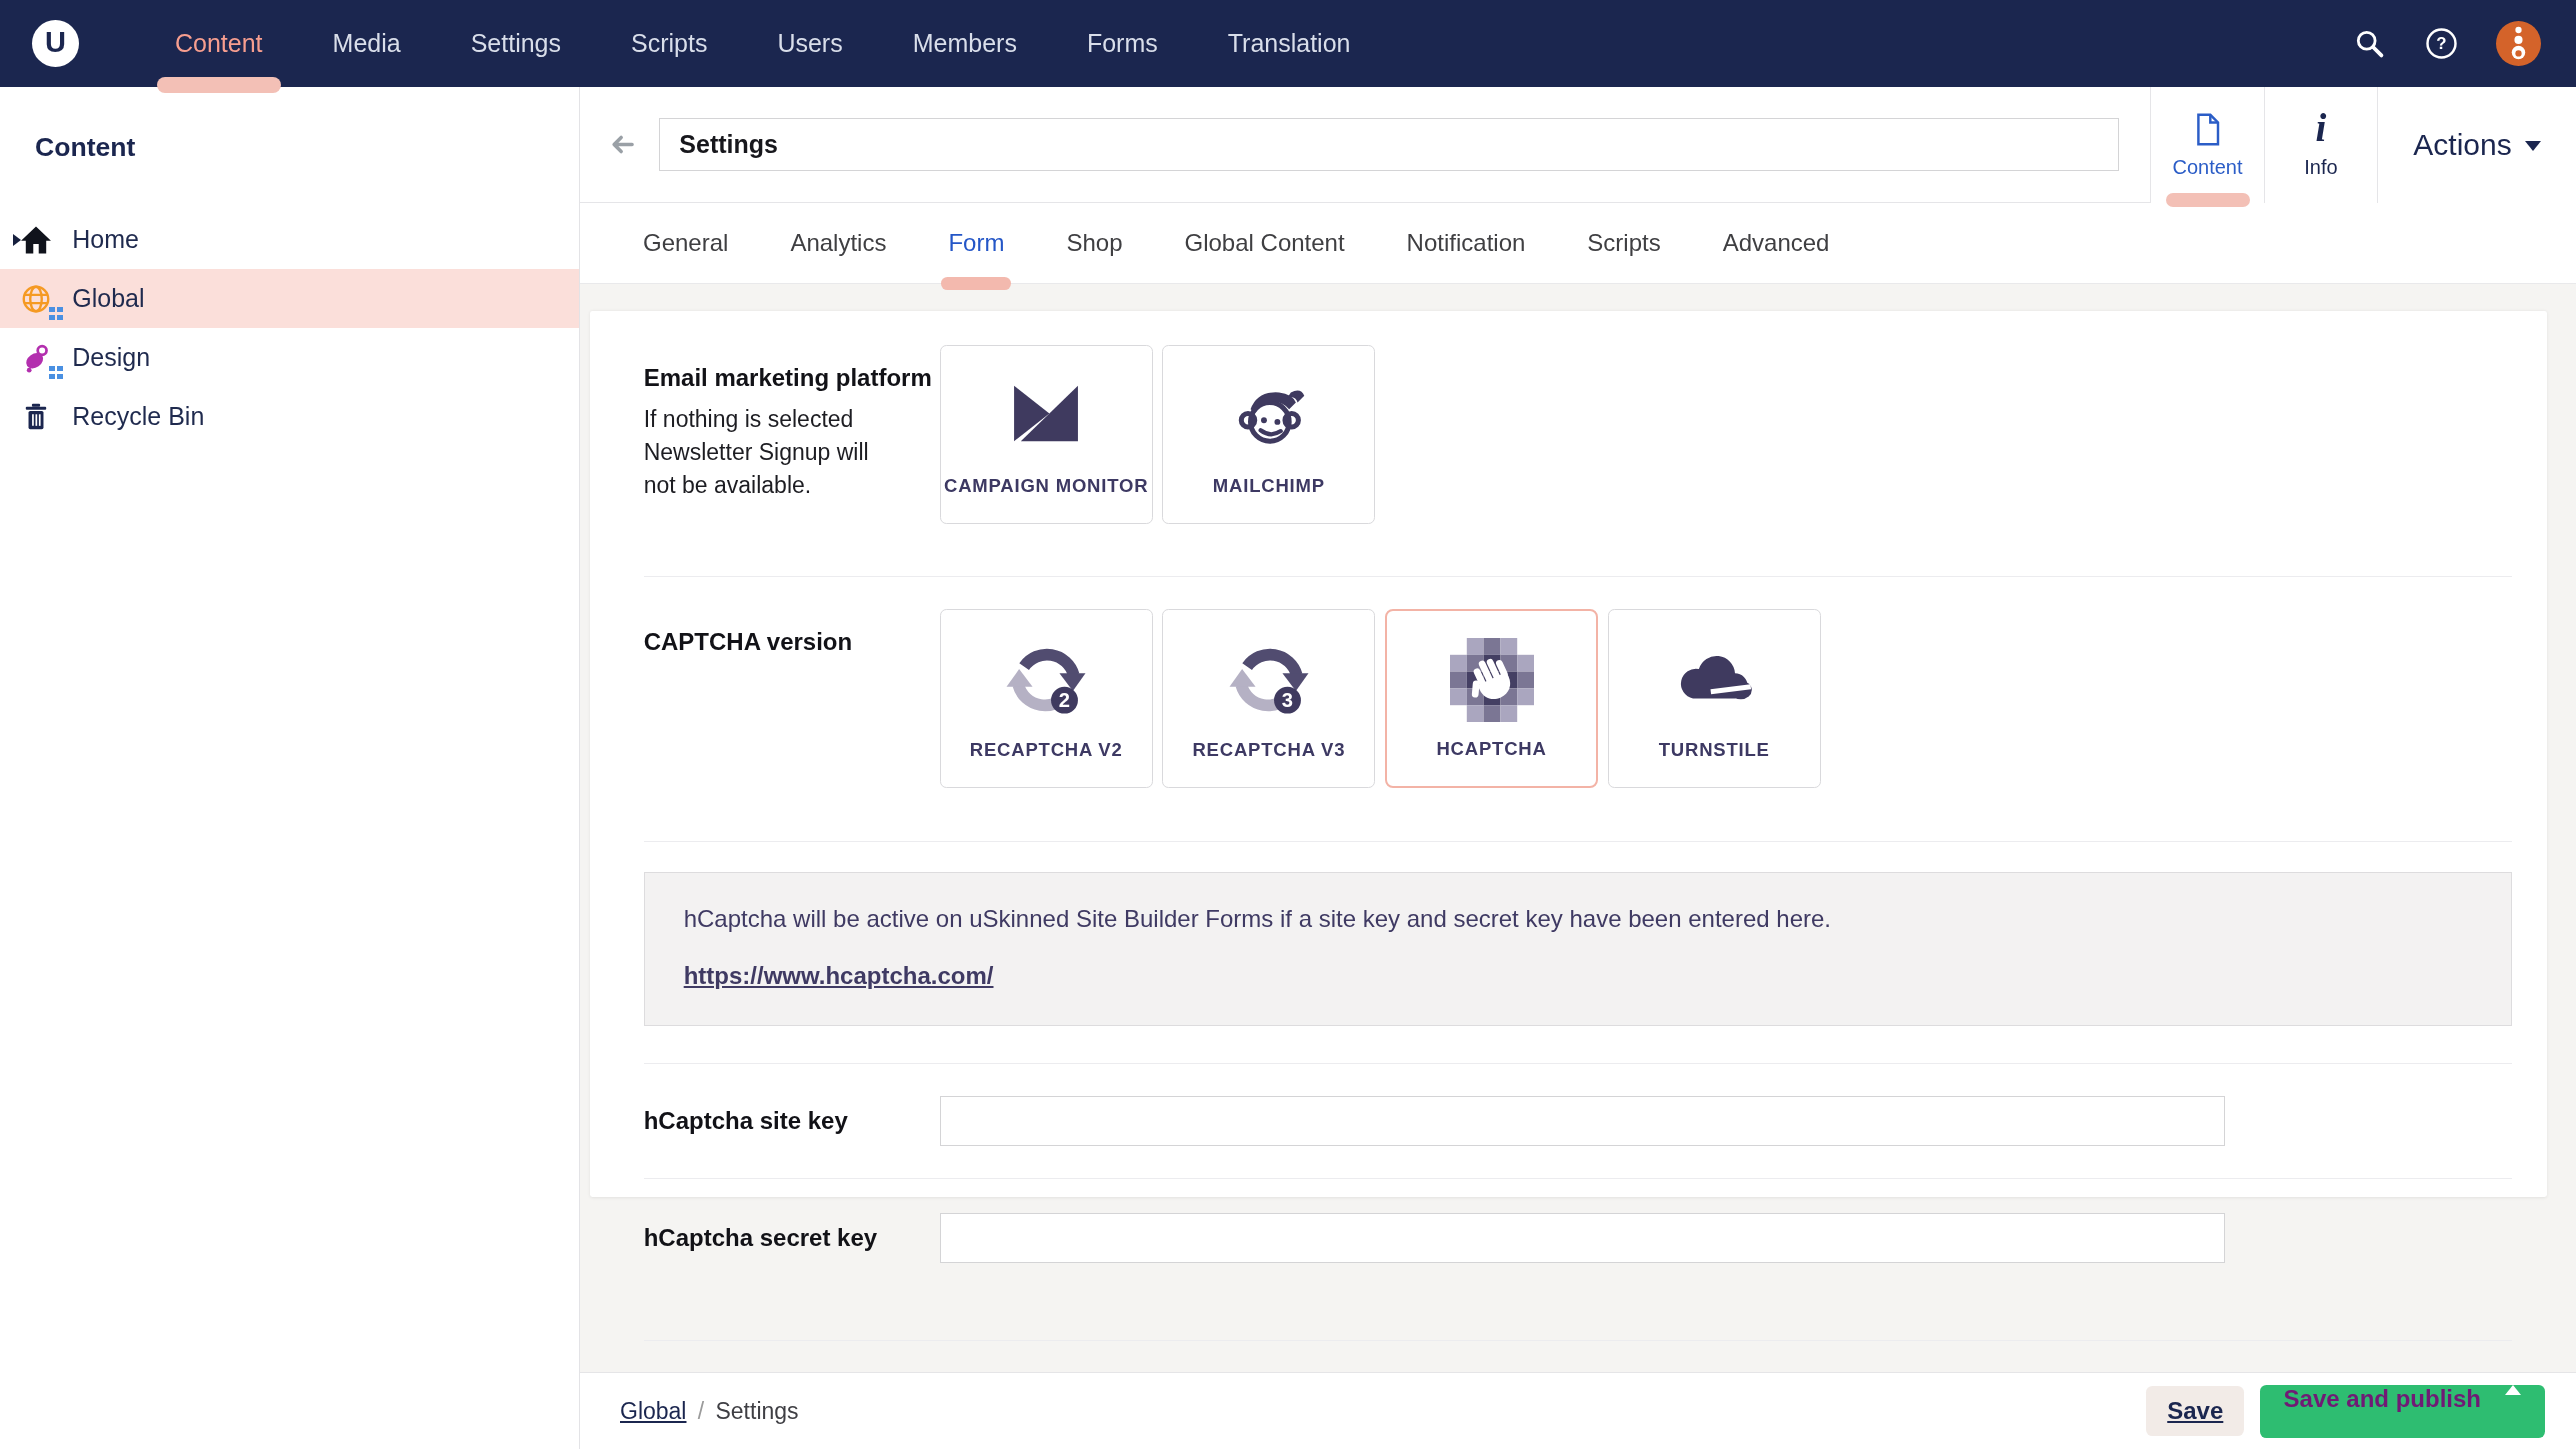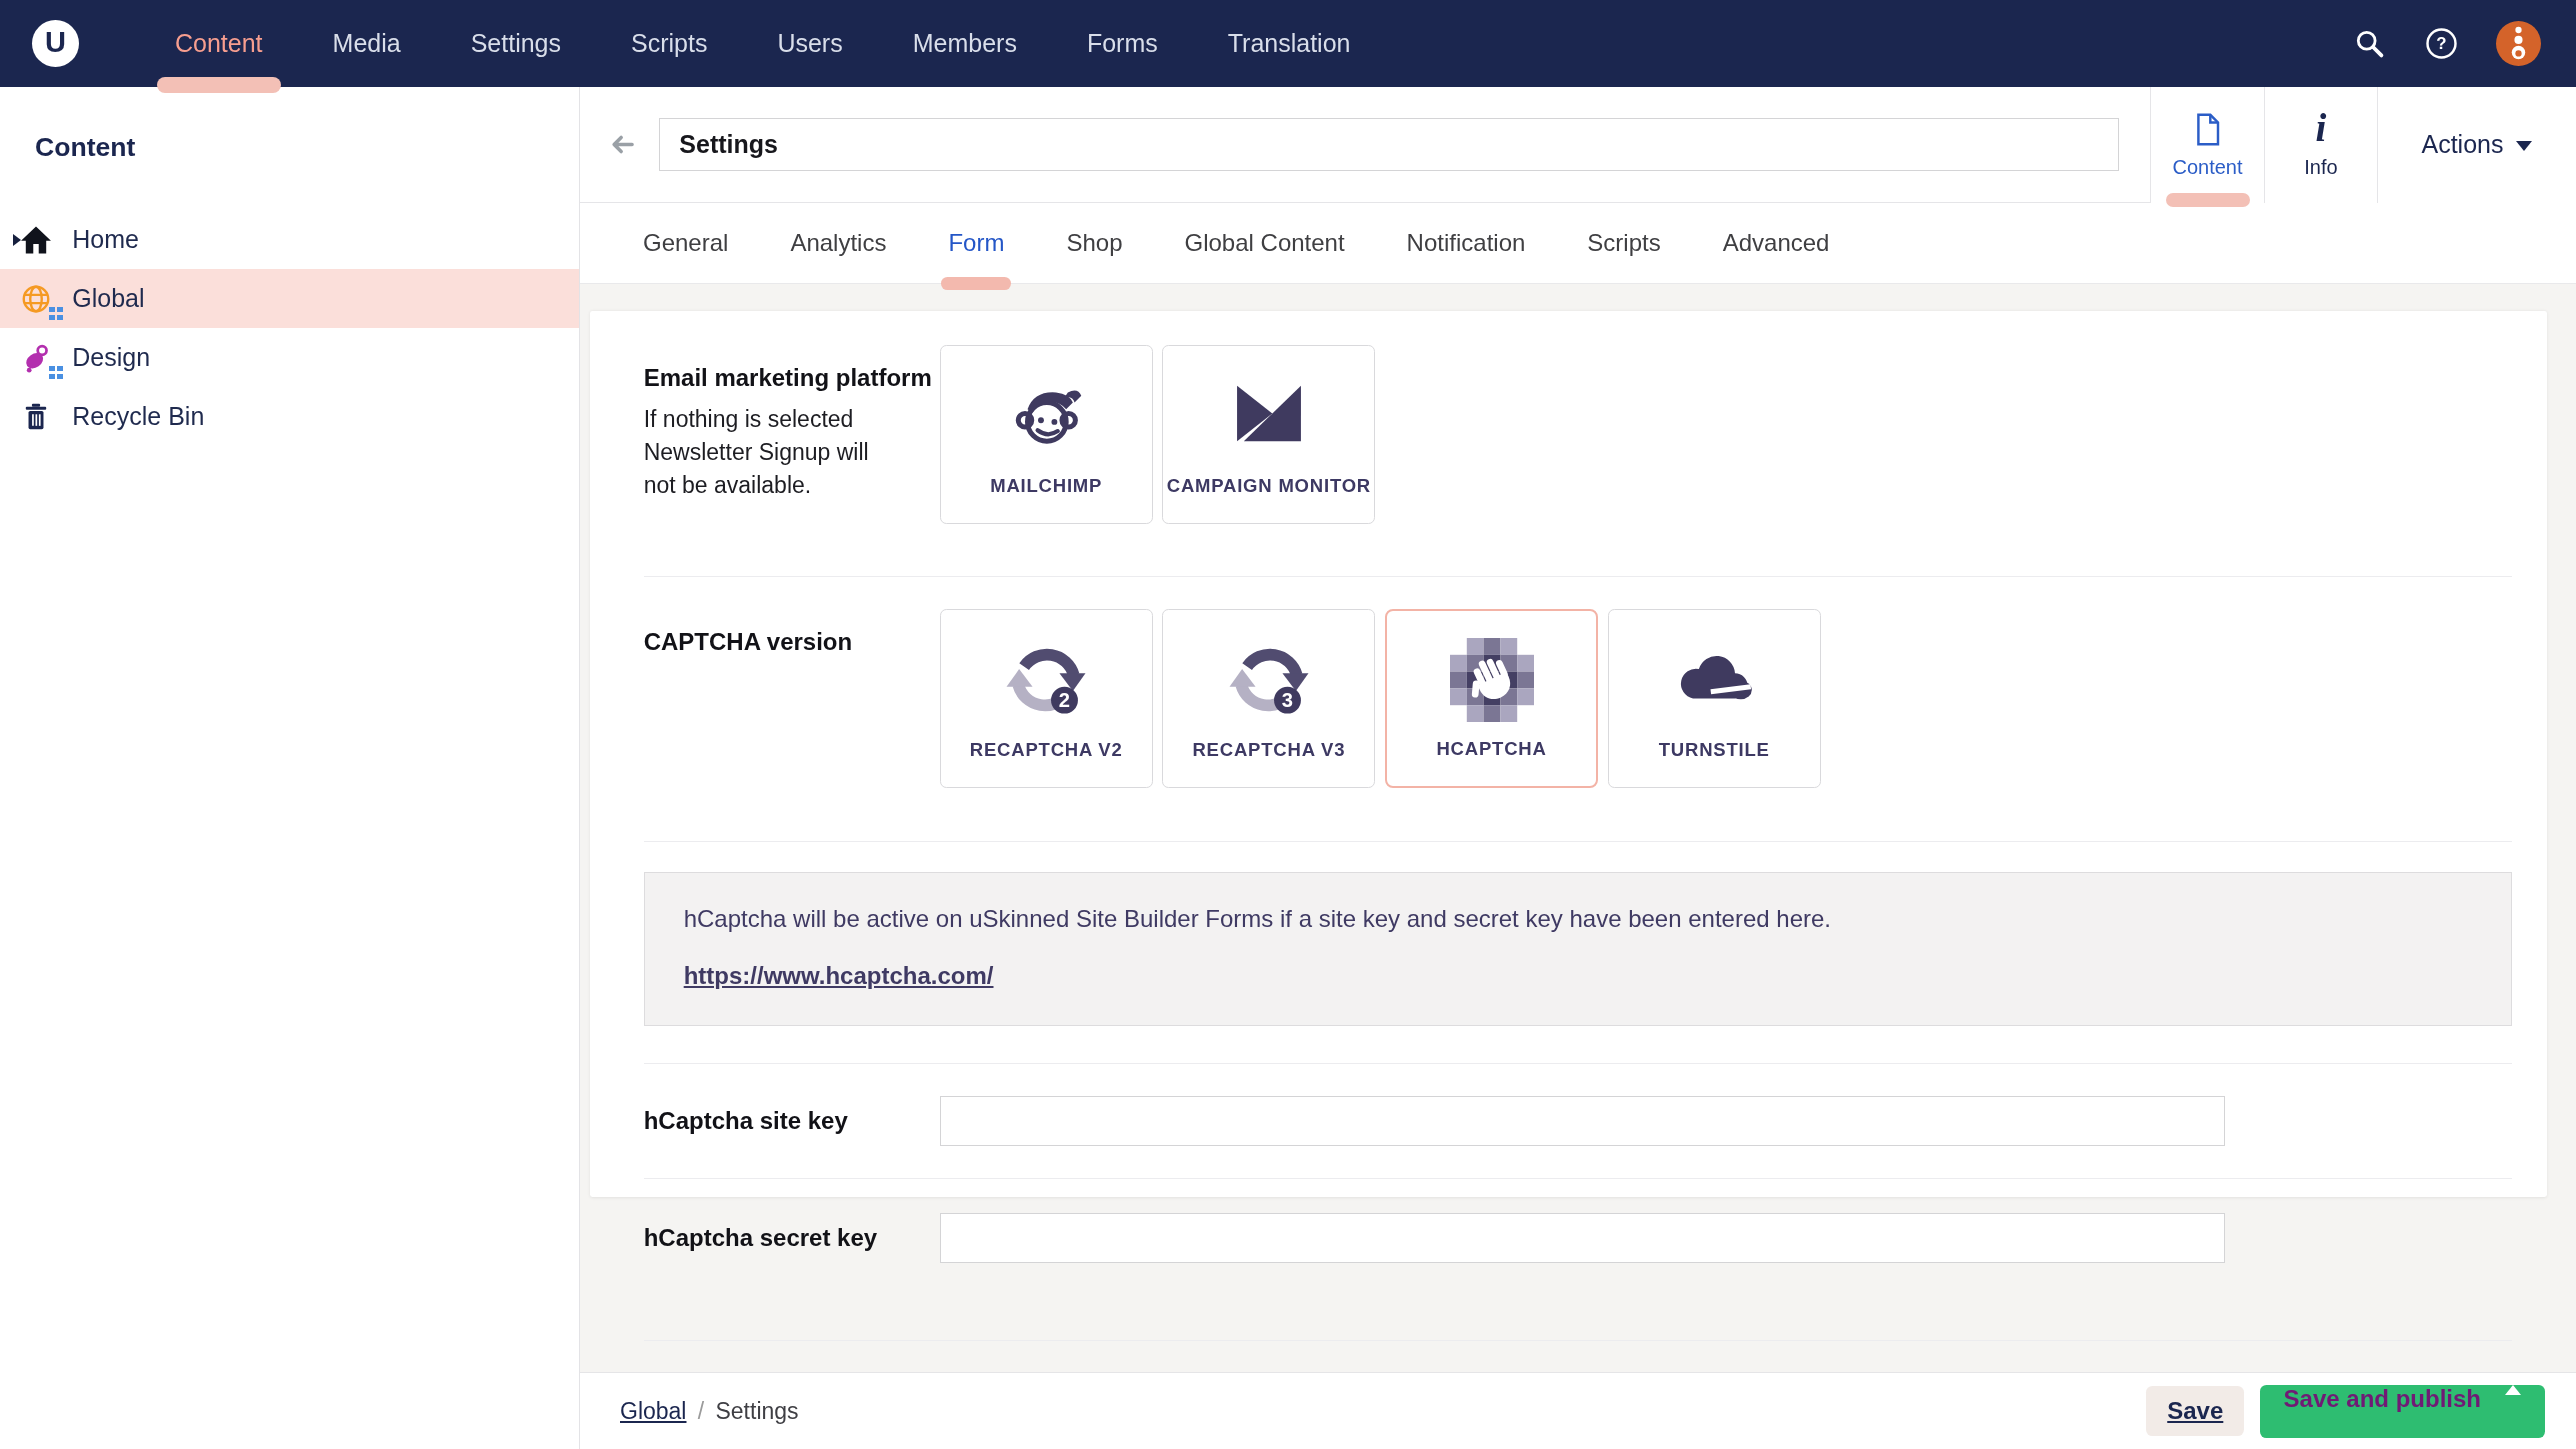--- a/index.html
+++ b/index.html
@@ -39,21 +39,21 @@
   .back-btn { width:39px; height:39px; margin-left:24px; background:none; border:none; cursor:pointer; flex:0 0 auto; }
   .title-input { margin-left:16px; width:1460px; height:53px; border:0.8px solid #d4d4d6; background:#fff; font-family:"Liberation Sans",sans-serif; font-size:25px; font-weight:700; color:#17171c; padding:0 19.3px; }
   .panel-tabs { margin-left:auto; display:flex; height:116px; }
   .panel-tab { position:relative; width:114px; height:116px; border-left:0.8px solid #e5e5e8; display:flex; flex-direction:column; align-items:center; justify-content:center; gap:9.7px; cursor:pointer; background:#fff; }
   .panel-tab:last-child { border-right:0.8px solid #e5e5e8; }
   .panel-tab .pt-label { font-size:20px; color:#1b264f; }
   .panel-tab.active .pt-label { color:#2b5dc7; }
   .pt-indicator { position:absolute; bottom:-4.8px; left:14.5px; right:14.5px; height:14.5px; border-radius:7.2px; background:#f3c0b6; }
   .pt-icon { height:37px; display:flex; align-items:flex-end; }
   .info-i { font-family:"Liberation Serif",serif; font-style:italic; font-weight:700; font-size:39px; color:#1b264f; line-height:1; }
-  .actions-btn { width:198px; height:116px; background:#fff; border:none; cursor:pointer; display:flex; align-items:center; justify-content:center; gap:13px; font-family:"Liberation Sans",sans-serif; font-size:25px; color:#1b264f; }
+  .actions-btn { width:198px; height:116px; background:#fff; border:none; cursor:pointer; display:flex; align-items:center; justify-content:center; gap:13px; font-family:"Liberation Sans",sans-serif; font-size:30px; color:#1b264f; }
   .caret-down { width:0; height:0; border-left:8px solid transparent; border-right:8px solid transparent; border-top:10.5px solid #1b264f; margin-top:3.2px; }
 
   .tabbar { height:81px; flex:0 0 auto; border-bottom:0.8px solid #e9e9eb; display:flex; align-items:center; padding-left:32px; background:#fff; }
   .tab { position:relative; height:81px; display:flex; align-items:center; padding:0 31px; font-size:24px; color:#3f3f42; cursor:pointer; }
   .tab.active { color:#2456c7; }
   .tab-indicator { position:absolute; left:24px; right:24px; bottom:-6.4px; height:13px; border-radius:6.4px; background:#f3b9ae; }
 
   .content { flex:1 1 auto; background:#f5f4f2; padding:26.6px 29px 0 9.7px; overflow:hidden; }
   .card { background:#fff; border-radius:2.4px; box-shadow:0 0.8px 3.2px rgba(0,0,0,.08); height:886px; padding:0 35px 0 54px; }
 
@@ -284,42 +284,42 @@
 
         <div class="prop-row row-email">
           <div class="prop-label">
             <div class="prop-title">Email marketing platform</div>
             <div class="prop-desc">If nothing is selected Newsletter Signup will not be available.</div>
           </div>
           <div class="prop-control">
             <div class="option-card">
               <span class="oc-icon">
                 <svg viewBox="0 0 100 100" width="84" height="84">
+                    <polygon points="12,14 54,47 12,80" fill="#3f3a5f"></polygon>
+                    <polygon points="88,14 88,80 20,80" fill="#3f3a5f"></polygon>
+                  </svg>
+              </span>
+              <span class="oc-label">CAMPAIGN MONITOR</span>
+            </div>
+            <div class="option-card">
+              <span class="oc-icon">
+                <svg viewBox="0 0 100 100" width="84" height="84">
                   <g stroke="#3f3a5f" fill="none" stroke-width="6">
                       <circle cx="51" cy="57" r="23"></circle>
                       <circle cx="25" cy="55" r="8"></circle>
                       <circle cx="77" cy="55" r="8"></circle>
                     </g>
                   <path fill="#3f3a5f" d="M28 42 q8 -22 34 -20 q16 2 20 12 l-8 8 q-10 -12 -26 -8 q-10 3 -14 12 z"></path>
                   <path fill="#3f3a5f" d="M76 22 q12 -6 16 4 l-8 8 q-2 -8 -12 -6 z"></path>
                   <circle cx="44" cy="55" r="3.5" fill="#3f3a5f"></circle>
                     <circle cx="60" cy="57" r="3.5" fill="#3f3a5f"></circle>
                   <path d="M40 67 q12 9 24 1" stroke="#3f3a5f" stroke-width="5" fill="none" stroke-linecap="round"></path>
                 </svg>
               </span>
               <span class="oc-label">MAILCHIMP</span>
-            </div>
-            <div class="option-card">
-              <span class="oc-icon">
-                <svg viewBox="0 0 100 100" width="84" height="84">
-                    <polygon points="12,14 54,47 12,80" fill="#3f3a5f"></polygon>
-                    <polygon points="88,14 88,80 20,80" fill="#3f3a5f"></polygon>
-                  </svg>
-              </span>
-              <span class="oc-label">CAMPAIGN MONITOR</span>
             </div>
           </div>
         </div>
 
         <div class="prop-row row-captcha">
           <div class="prop-label">
             <div class="prop-title">CAPTCHA version</div>
           </div>
           <div class="prop-control">
             <div class="option-card">

